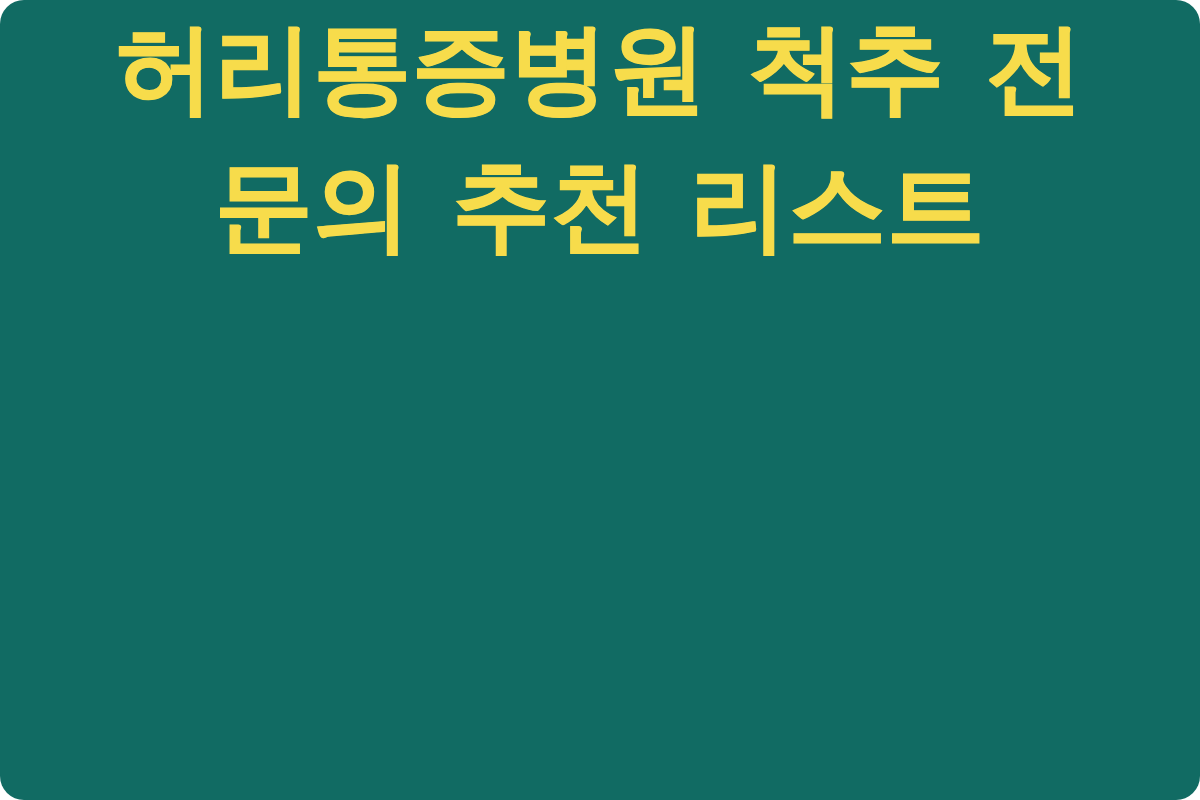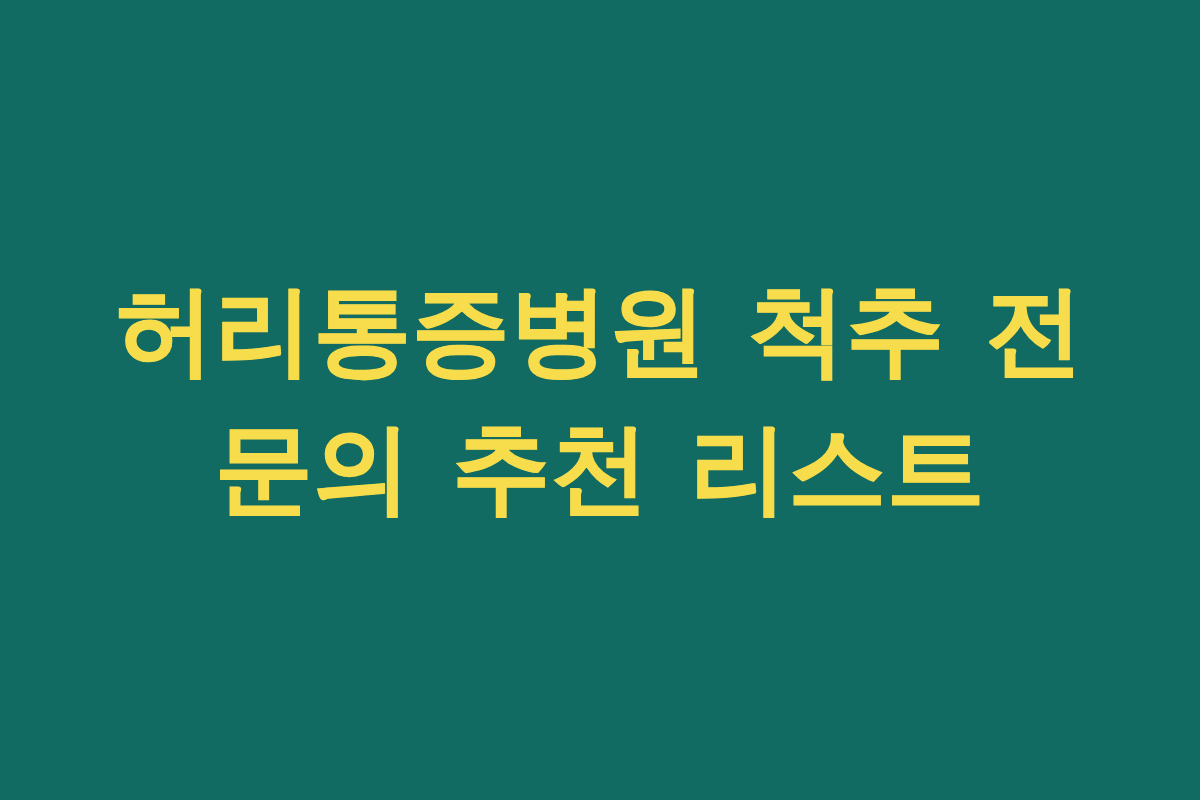--- a/index.html
+++ b/index.html
@@ -14,23 +14,24 @@
     overflow: hidden;
     font-family: "DejaVu Sans", "Liberation Sans", sans-serif;
   }
 
   #banner {
     position: relative;
     width: 1200px;
     height: 800px;
     box-sizing: border-box;
     display: flex;
-    align-items: center;
+    align-items: flex-start;
     justify-content: center;
     background-color: #116b63;
+    border-radius: 24px;
   }
 
   #banner-text {
     width: 1010px;
     margin: 0;
     padding: 0;
     text-align: center;
     color: #f7dc4b;
     font-family: "DejaVu Sans", "Liberation Sans", sans-serif;
     font-size: 98px;

